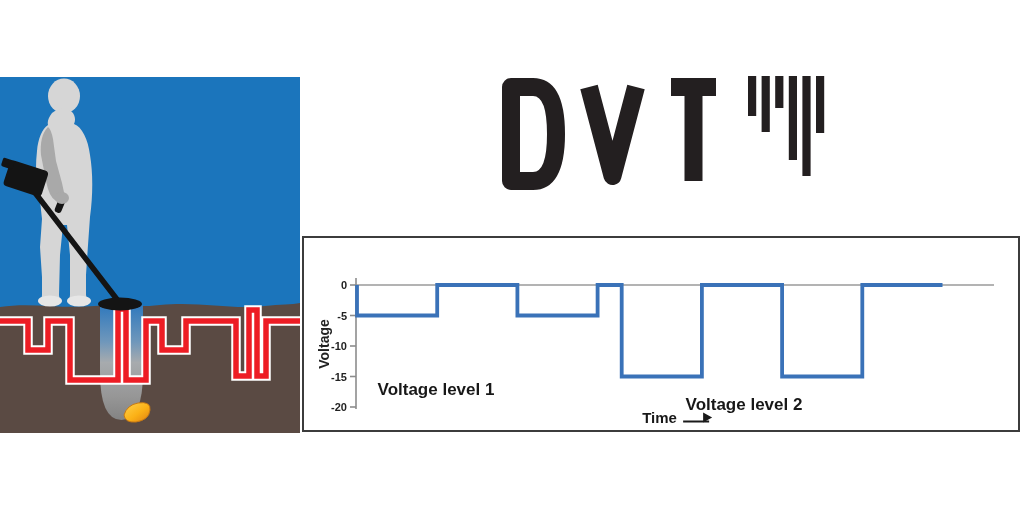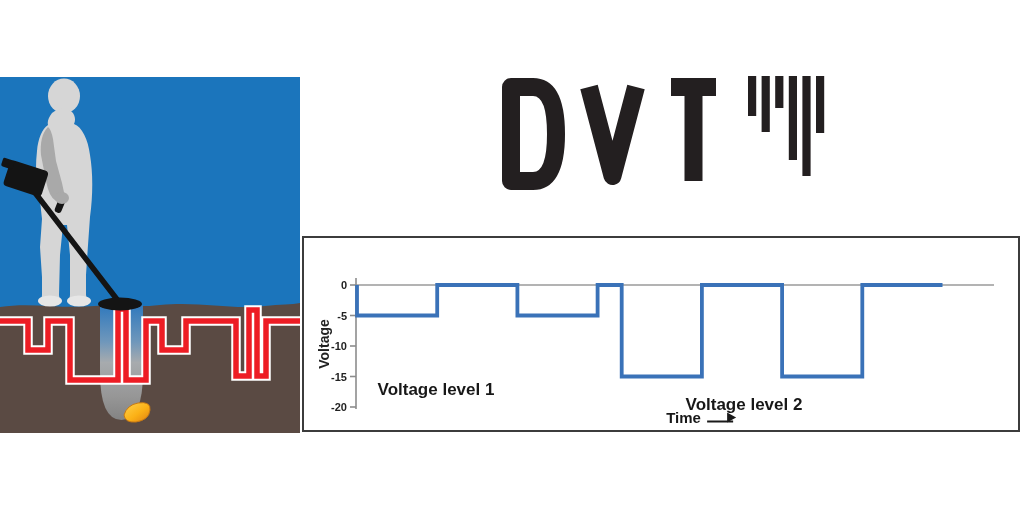--- a/index.html
+++ b/index.html
@@ -13,21 +13,21 @@
   .chart svg{position:absolute;left:0;top:0;}
   .chart-title{position:absolute;left:50%;top:7px;transform:translateX(-50%);
          font-size:16px;font-weight:700;color:#181818;white-space:nowrap;}
   .ylabel{position:absolute;left:20px;top:106px;transform:translate(-50%,-50%) rotate(-90deg);
          font-size:14px;font-weight:700;color:#222;}
   .ann{position:absolute;transform:translate(-50%,-50%);font-size:17px;font-weight:700;
          color:#181818;white-space:nowrap;}
   .ann1{left:132px;top:152px;}
   .ann2{left:440px;top:167px;}
   .xlabel{position:absolute;left:373px;top:179px;transform:translate(-50%,-50%);
-         font-size:15px;font-weight:700;color:#181818;display:flex;align-items:center;gap:6px;margin-left:24px;}
+         font-size:15px;font-weight:700;color:#181818;display:flex;align-items:center;gap:6px;}
   .arrow-line{display:inline-block;width:26px;height:2.5px;background:#1a1a1a;}
   .arrow-head{display:inline-block;width:0;height:0;border-left:9px solid #1a1a1a;
          border-top:5px solid transparent;border-bottom:5px solid transparent;margin-left:-6px;}
   .tickText{font-size:11px;font-weight:700;fill:#222;}
 </style>
 </head>
 <body>
 
 <div class="stage">
 

